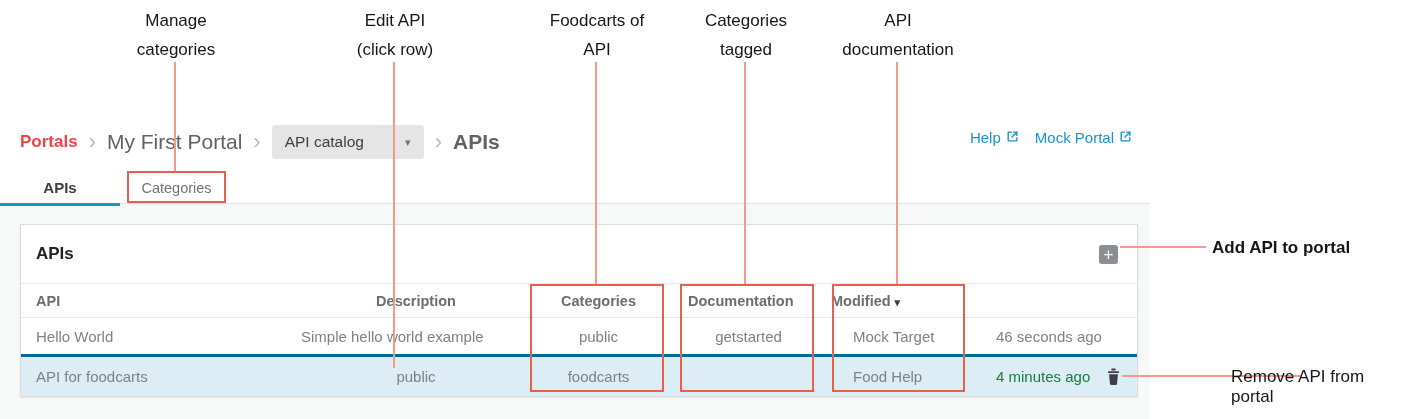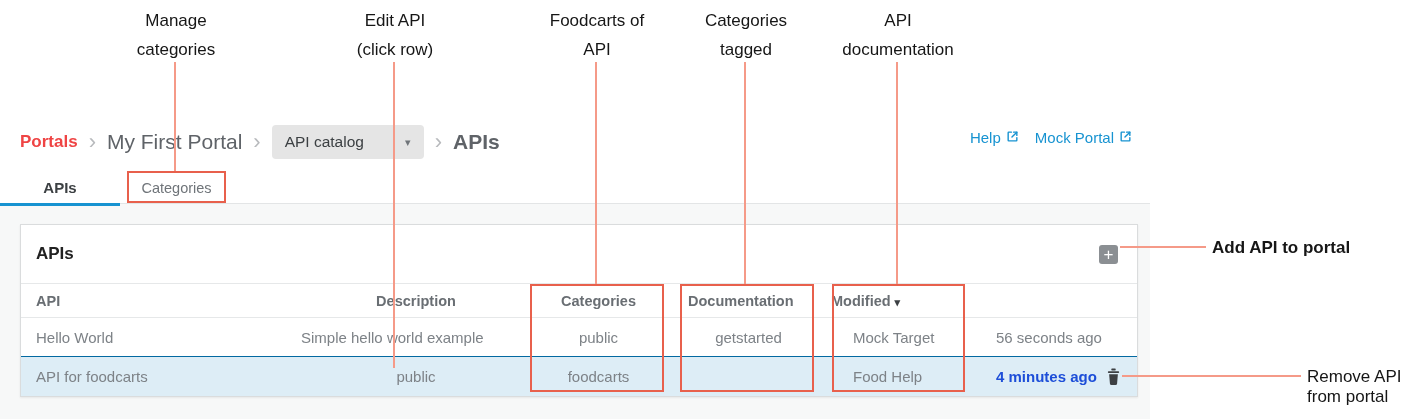--- a/index.html
+++ b/index.html
@@ -40,23 +40,23 @@
   .plus-btn{margin-left:auto;width:19px;height:19px;background:#8b8f93;border:none;border-radius:3px;
             color:#fff;font-size:17px;line-height:17px;display:flex;align-items:center;justify-content:center;
             padding:0;cursor:pointer;font-family:"Liberation Sans",sans-serif;}
   .grid{display:grid;grid-template-columns:265px 230px 135px 165px 165px 1fr;align-items:center;padding-left:15px;}
   .thead{height:35px;border-top:1px solid #e6e8e9;border-bottom:1px solid #e6e8e9;
          font-size:14.5px;font-weight:700;color:#696e73;}
   .c3,.c4{text-align:center;}
   .c5{padding-left:22px;}
   .sort{font-size:11px;color:#3c4043;margin-left:4px;}
   .row{height:39px;font-size:15px;color:#7d8287;position:relative;}
-  .row-sep{border-bottom:1px solid #0369a1;}
+  .row-sep{border-bottom:3px solid #0369a1;}
   .row.highlight{background:#ddedf6;}
-  .muted{color:#1d4ed8;font-weight:bold;}
+  .muted{color:#15803d;}
   .trash-btn{position:absolute;right:16px;top:50%;transform:translateY(-50%);
              background:none;border:none;padding:0;cursor:pointer;line-height:0;}
 
   
   .ann-label{position:absolute;top:6px;width:220px;text-align:center;font-size:17px;
              color:#161616;line-height:29px;z-index:7;}
   .ann-side{position:absolute;font-size:17px;color:#161616;z-index:7;}
   .vline{position:absolute;width:2px;background:#f59a88;z-index:6;}
   .hline{position:absolute;height:2px;background:#f59a88;z-index:6;}
   .red-box{position:absolute;border:2px solid #e8604c;z-index:6;pointer-events:none;}
@@ -129,21 +129,21 @@
         <span>Modified</span><span class="sort">▾</span>
       </div>
     </div>
 
     <div class="grid row row-sep">
       <div class="c1">Hello World</div>
       <div class="c2">Simple hello world example</div>
       <div class="c3">public</div>
       <div class="c4">getstarted</div>
       <div class="c5">Mock Target</div>
-      <div class="c6">56 seconds ago</div>
+      <div class="c6">46 seconds ago</div>
     </div>
 
     <div class="grid row highlight">
       <div class="c2">API for foodcarts</div>
       <div class="c3">public</div>
       <div class="c4">foodcarts</div>
       <div class="c6 muted" style="grid-column:6;">4 minutes ago</div>
       <div class="c5" style="grid-column:5;grid-row:1;">Food Help</div>
       <button class="trash-btn">
         <span>
@@ -186,15 +186,15 @@
   </div>
   <div class="ann-label" style="left:788px;">
     <div>API</div>
       <div>documentation</div>
   </div>
 
   <div class="hline" style="left:1120px;top:246px;width:86px;"></div>
   <div class="ann-side" style="left:1212px;top:238px;font-weight:bold;">Add API to portal</div>
 
   <div class="hline" style="left:1122px;top:375px;width:179px;"></div>
-  <div class="ann-side" style="left:1307px;top:367px;">Remove API from portal</div>
+  <div class="ann-side" style="left:1231px;top:367px;">Remove API from portal</div>
 
 </div>
 
 </body></html>

